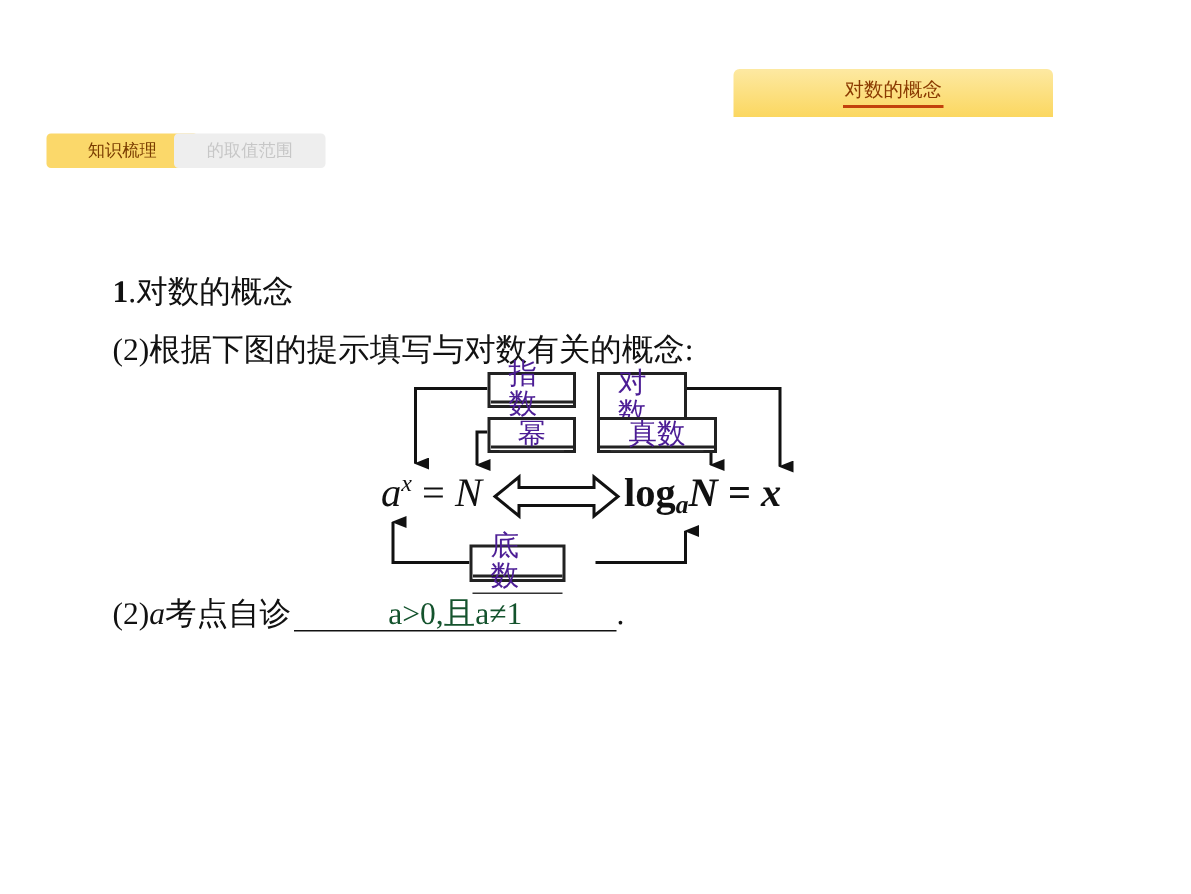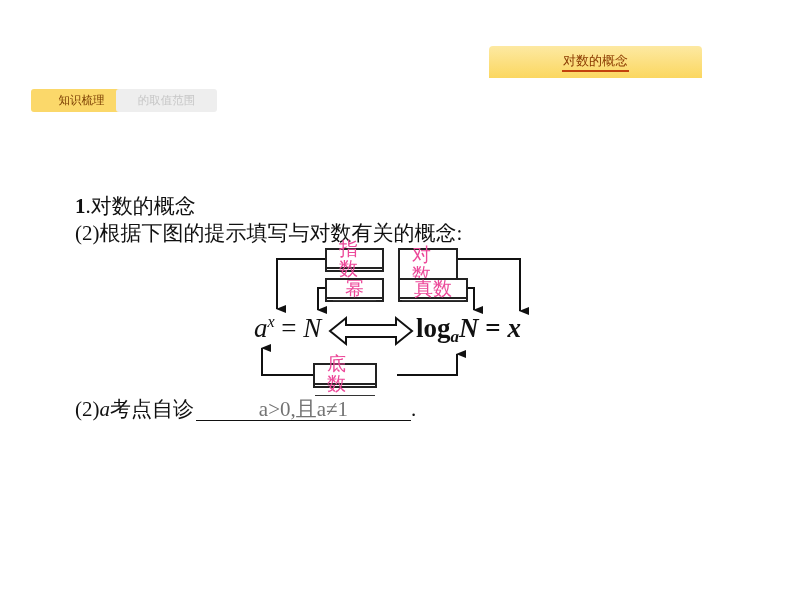--- a/index.html
+++ b/index.html
@@ -18,43 +18,43 @@
     border-bottom:2px solid #c2410c; padding:0 1px 1px; line-height:16px;
   }
   .nav-tab {
     position:absolute; top:89px; height:23px; width:101px;
     border-radius:3px; display:flex; align-items:center; justify-content:center;
     font-family:"DejaVu Sans",sans-serif; font-size:11.5px;
   }
   .nav-tab.active { left:31px; background:#fbd86a; color:#7a3c00; }
   .nav-tab.inactive { left:116px; background:#eeeeee; color:#c7c7c7; }
 
-  .heading { position:absolute; left:75px; top:192px; font-size:21px; }
+  .heading { position:absolute; left:75px; top:180px; font-size:21px; }
   .heading b { font-family:"Liberation Serif",serif; font-weight:bold; }
   .line1 { position:absolute; left:75px; top:219px; font-size:21px; white-space:nowrap; }
 
   .diagram { position:absolute; left:0; top:0; width:794px; height:596px; pointer-events:none; }
   .box {
     position:absolute; border:2px solid #222; box-sizing:border-box;
     box-shadow:inset 0 -1px 0 #fff, inset 0 -3px 0 #222;
     display:flex; align-items:center; justify-content:center;
-    color:#ec4899; font-size:19px; font-family:Liberation Mono, monospace;
+    color:#4c1d95; font-size:19px; font-family:Liberation Serif, serif;
     background:#fff;
   }
   .box span { border-bottom:1.5px solid #333; padding:0 12px; line-height:20px; }
   .formula { position:absolute; font-size:27px; font-style:italic; white-space:nowrap; }
   .formula .up { font-family:"Liberation Serif",serif; }
   .formula .roman { font-style:normal; }
   sup.exp { font-size:16px; vertical-align:10px; }
   sub.base { font-size:17px; vertical-align:-5px; }
 
   .line2 { position:absolute; left:75px; top:395px; font-size:21px; white-space:nowrap; }
   .line2 .blank {
     display:inline-block; width:215px; border-bottom:1.5px solid #111;
-    text-align:center; color:#737373; line-height:22px; margin-left:2px;
+    text-align:center; color:#14532d; line-height:22px; margin-left:2px;
   }
 </style>
 </head>
 <body>
 
 <div class="top-tab">
   <span>对数的概念</span>
 </div>
 
 <div class="nav-tab active">
@@ -100,21 +100,21 @@
 
 <div class="box" style="left:325px;top:248px;width:59px;height:24px;">
   <span>指数</span>
 </div>
 <div class="box" style="left:398px;top:248px;width:60px;height:36px;">
   <span>对数</span>
 </div>
 <div class="box" style="left:325px;top:278px;width:59px;height:24px;">
   <span>幂</span>
 </div>
-<div class="box" style="left:398px;top:278px;width:70px;height:24px;">
+<div class="box" style="left:398px;top:278px;width:80px;height:24px;">
   <span>真数</span>
 </div>
 <div class="box" style="left:313px;top:363px;width:64px;height:25px;">
   <span>底数</span>
 </div>
 
 <div class="formula" style="left:254px;top:313px;text-align:center;">
   <span class="up">a</span><sup class="exp">x</sup>
   <span class="roman">=</span>
   <span>N</span>

